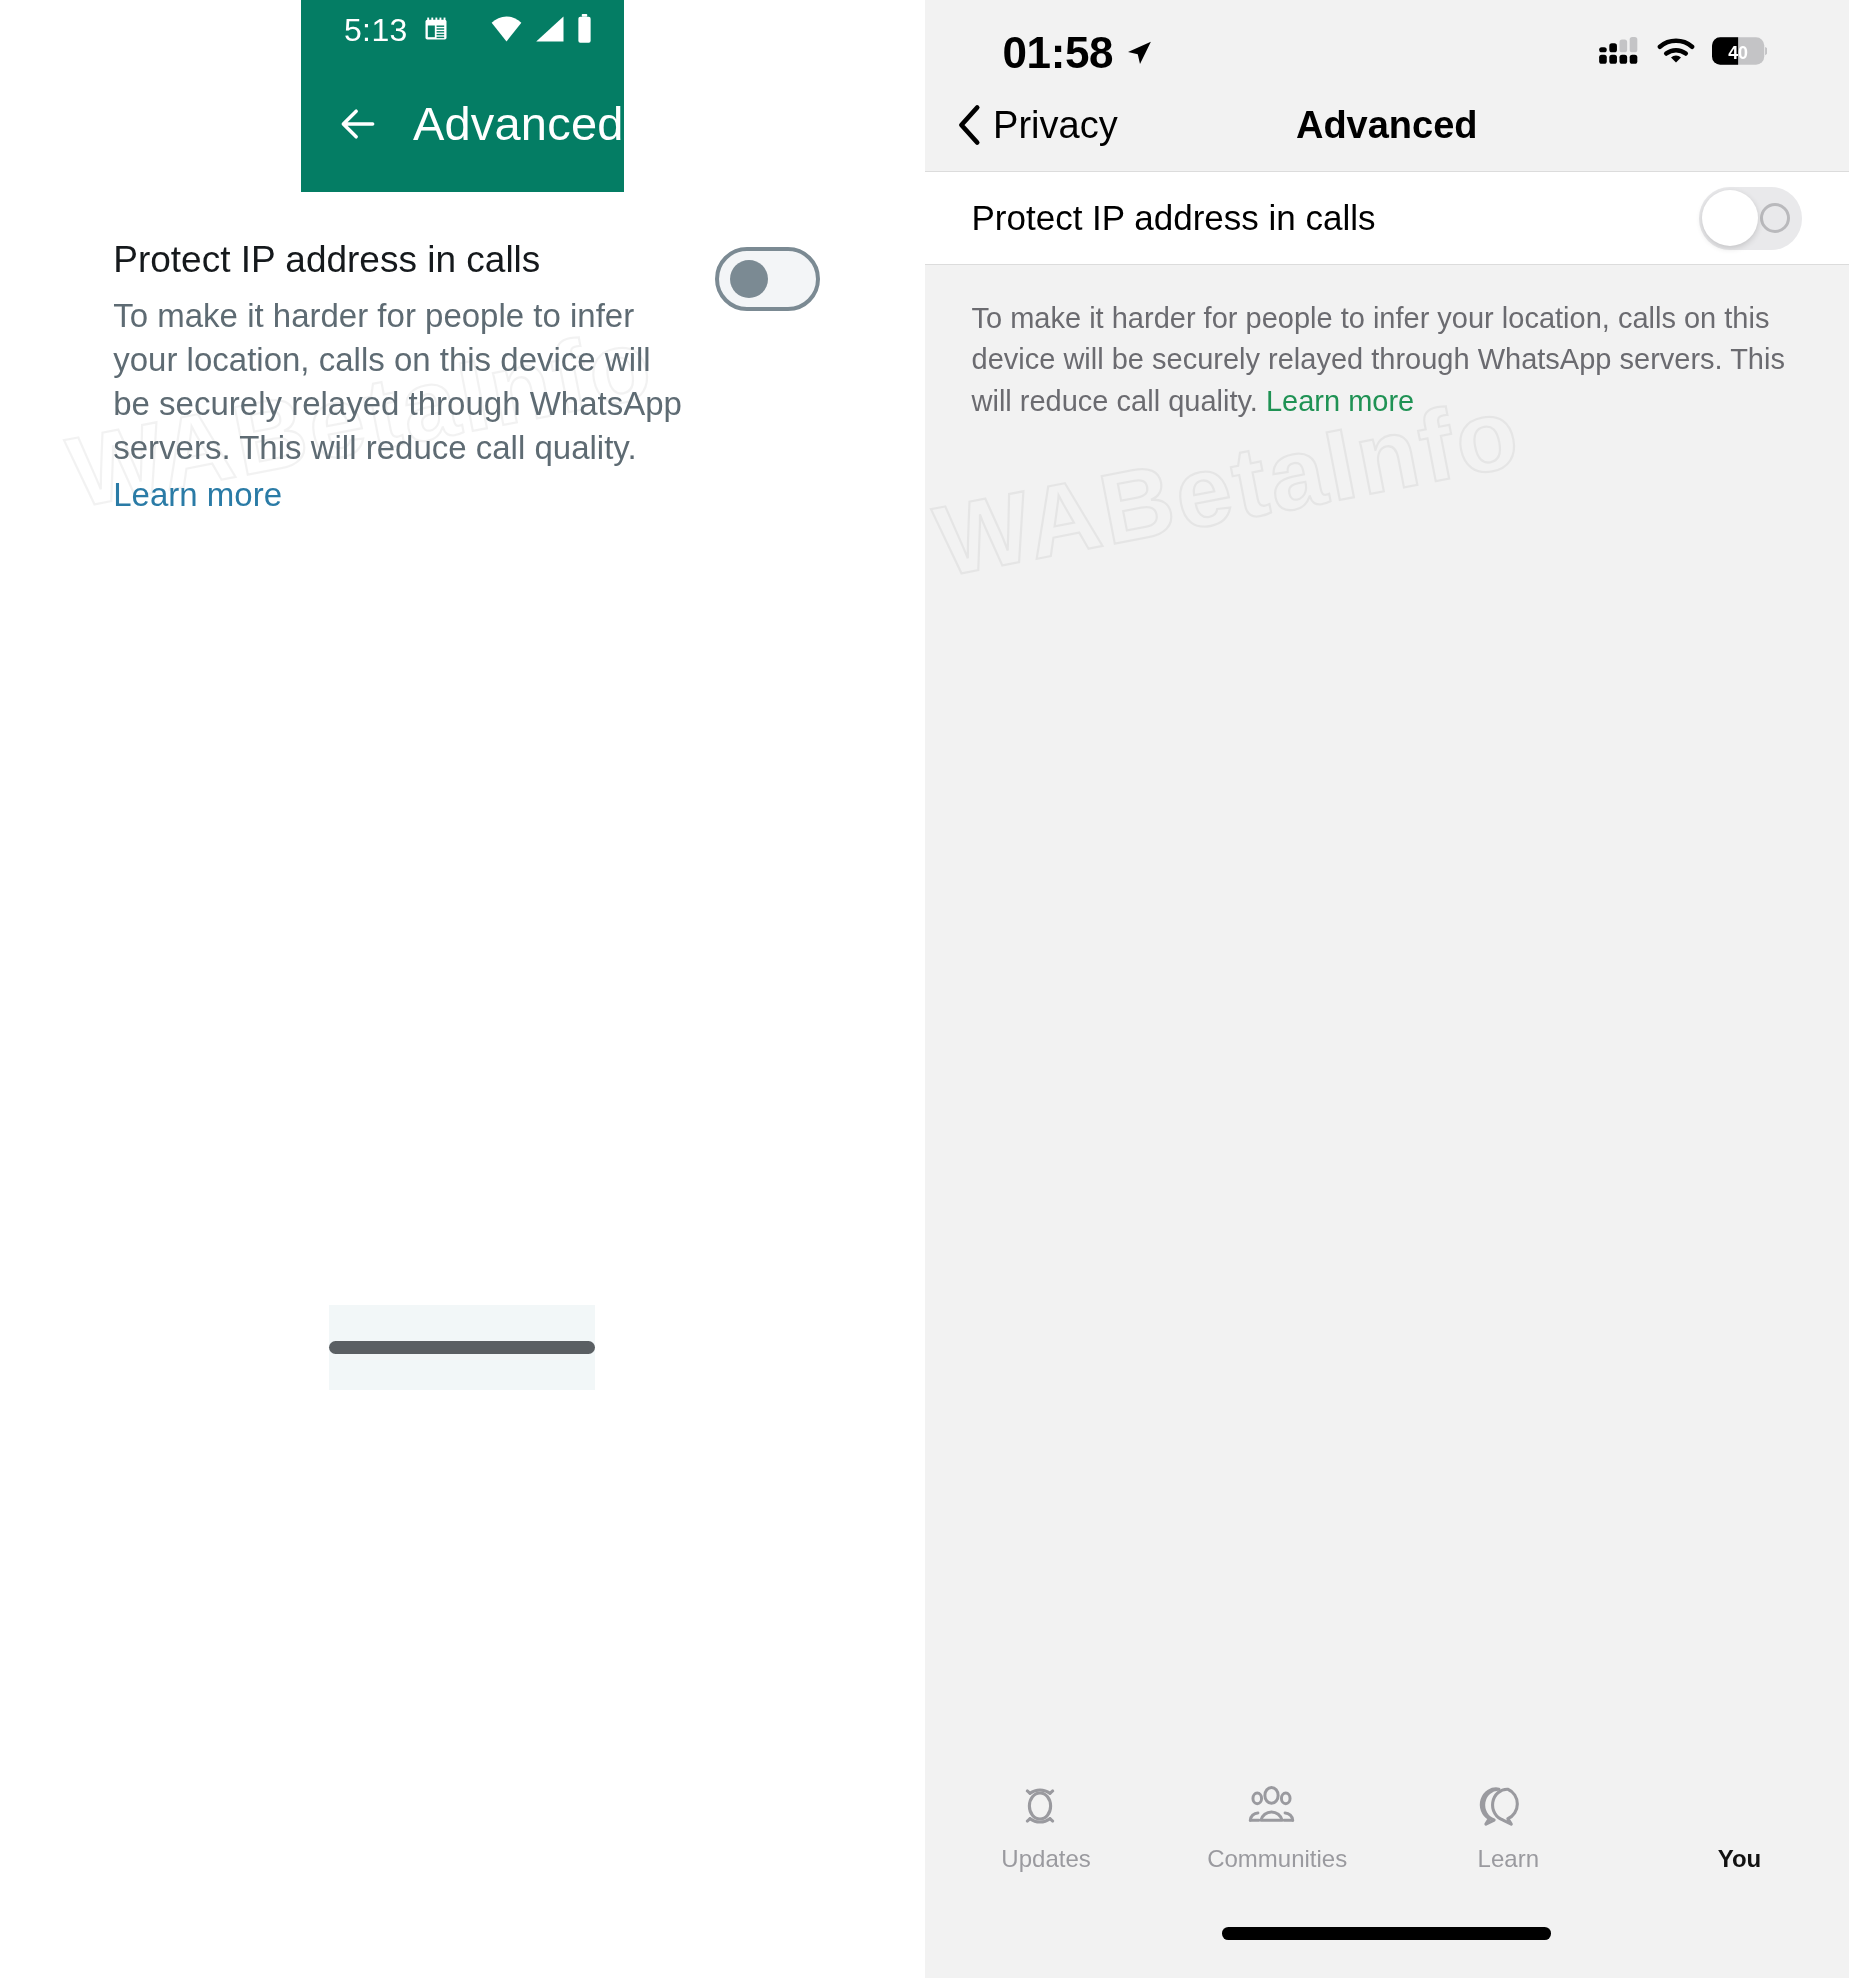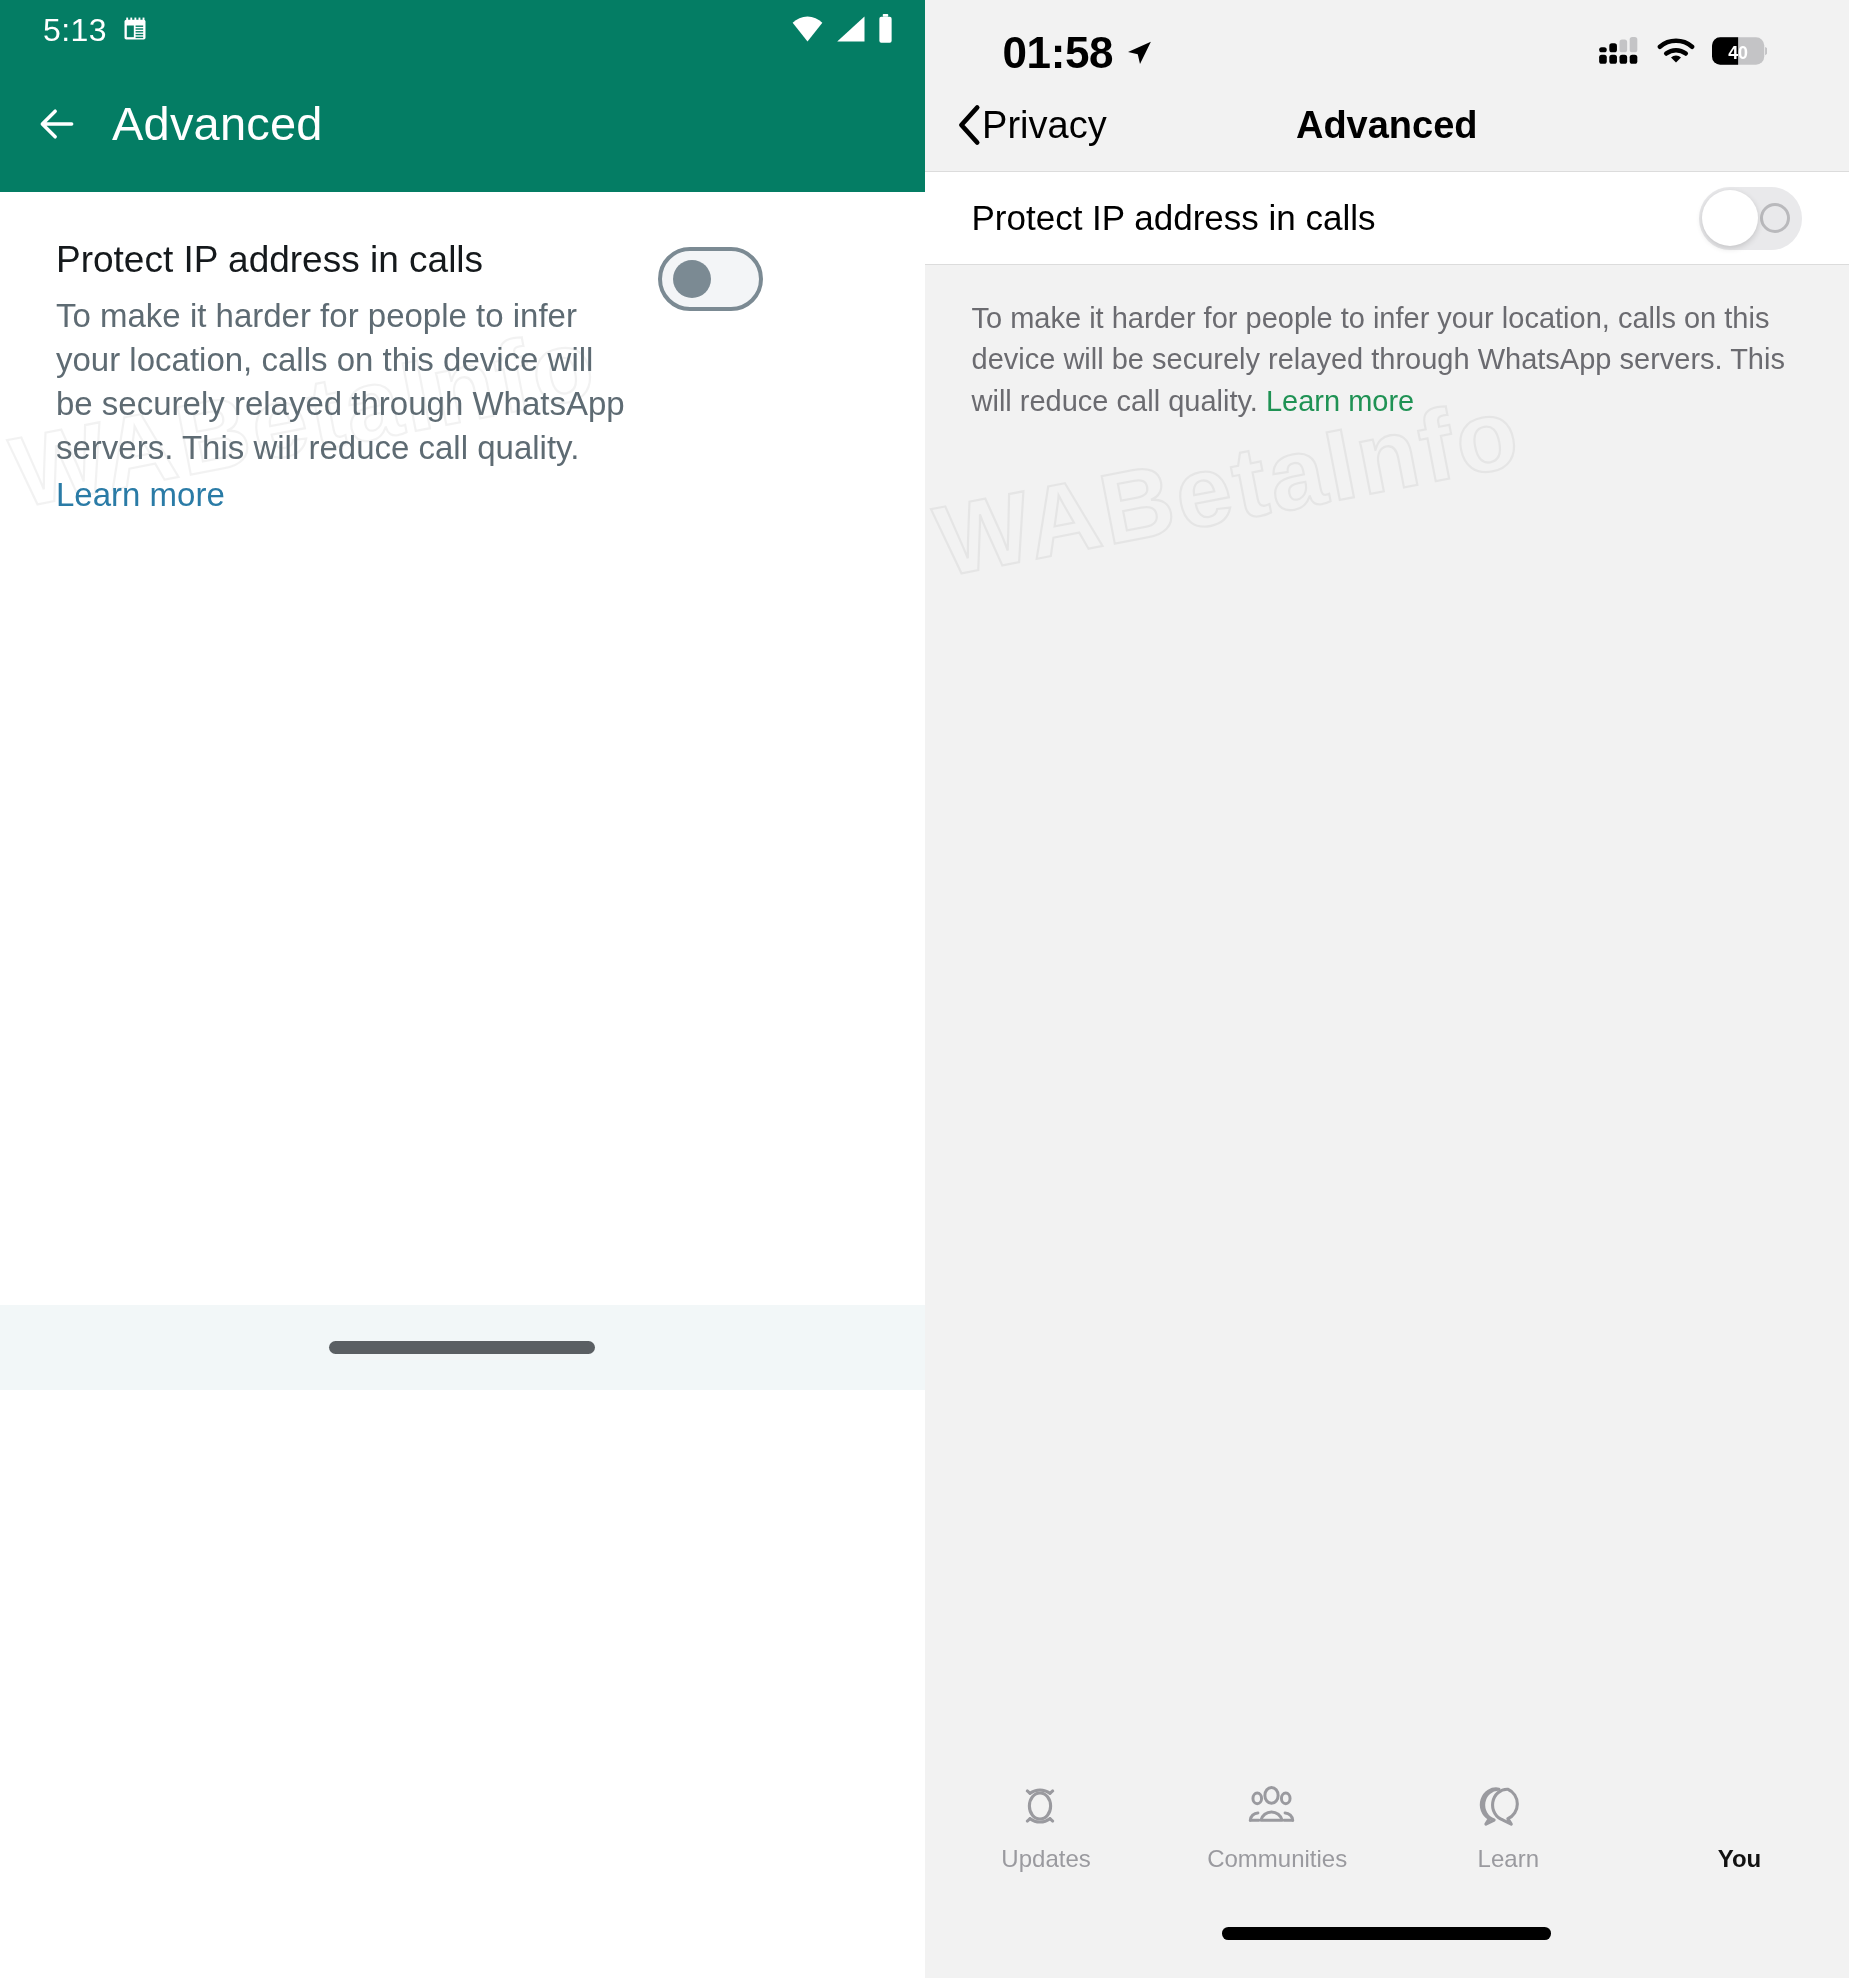--- a/index.html
+++ b/index.html
@@ -18,20 +18,21 @@
 
   
   .android {
     position: relative;
     width: 925px;
     height: 1390px;
     background: #ffffff;
     display: flex;
     flex-direction: column;
     overflow: hidden;
+    align-items: center;
   }
   .and-header {
     background: #047d64;
     height: 192px;
     flex: 0 0 192px;
     position: relative;
     color: #ffffff;
   }
   .and-statusbar {
     height: 61px;
@@ -219,20 +220,21 @@
   .ios-navbar {
     display: flex;
     align-items: center;
     height: 86px;
     position: relative;
     padding: 0 31px;
   }
   .ios-back {
     display: flex;
     align-items: center;
+    gap: 11px;
     cursor: pointer;
     z-index: 2;
   }
   .ios-back-label {
     font-size: 38px;
     color: #000000;
     font-weight: 400;
   }
   .ios-nav-title {
     position: absolute;

